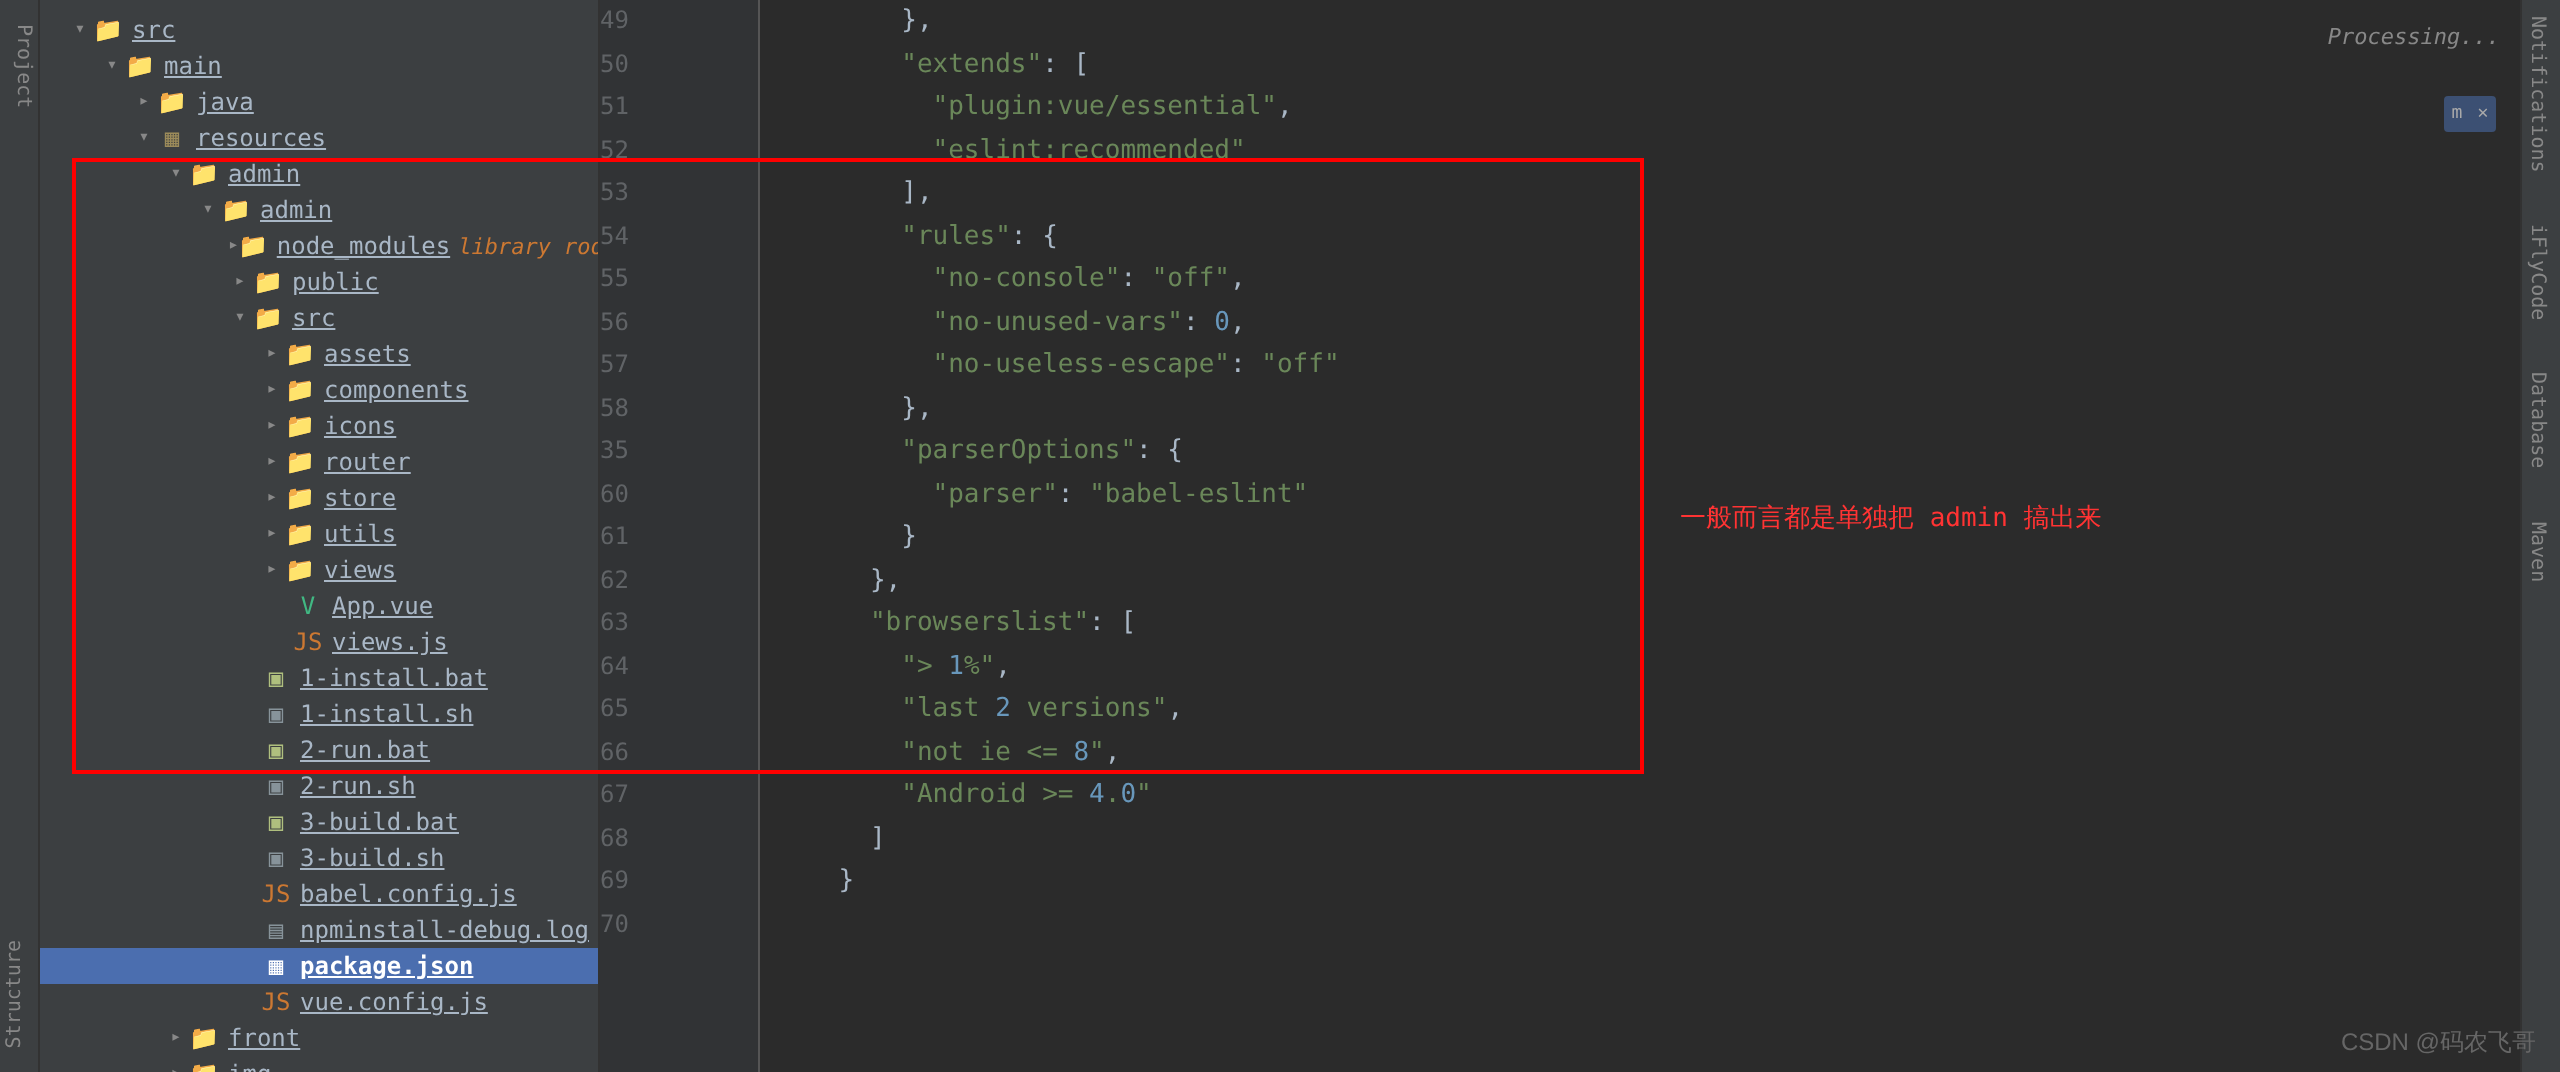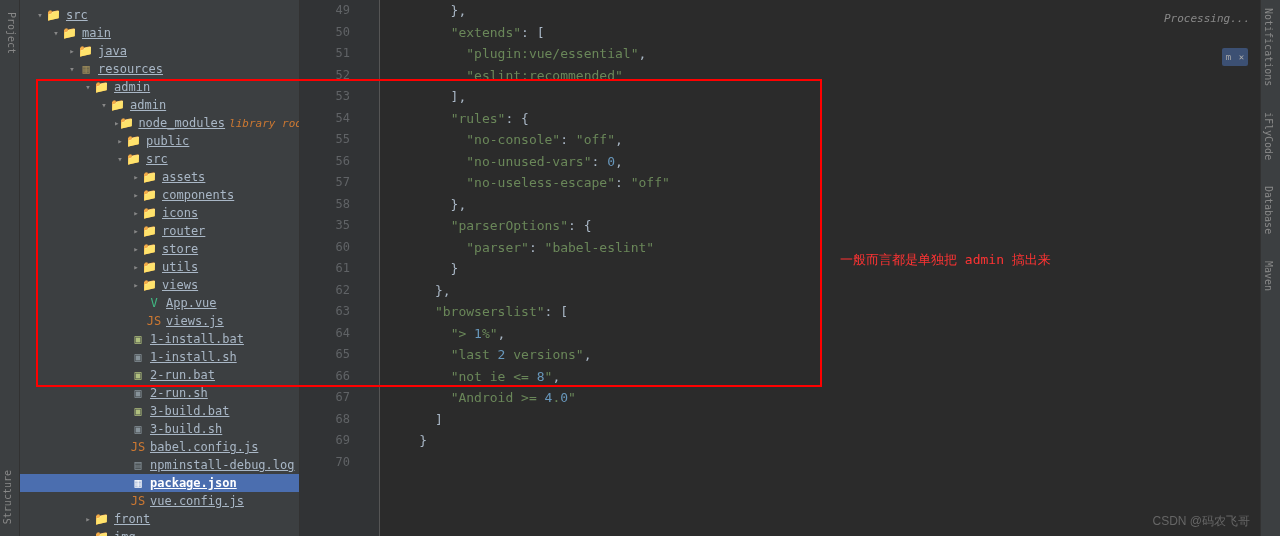--- a/index.html
+++ b/index.html
@@ -14,32 +14,32 @@
 .icon { width: 16px; height: 16px; display: inline-flex; align-items: center; justify-content: center; margin-right: 4px; font-size: 12px; }
 .folder-icon { color: #87939a; }
 .pkg-icon { color: #9c8b5a; }
 .file-icon { color: #87939a; }
 .vue-icon { color: #41b883; }
 .js-icon { color: #cc7832; }
 .bat-icon { color: #afbf7e; }
 .name { font-size: 12px; text-decoration: underline; }
 .lib-root { color: #cc7832; font-style: italic; margin-left: 4px; font-size: 11px; }
 .editor { flex: 1; background: #2b2b2b; display: flex; position: relative; }
-.gutter { width: 60px; background: #313335; text-align: right; padding-right: 10px; color: #606366; font-size: 12px; line-height: 21.5px; padding-top: 0px; }
+.gutter { width: 60px; background: #313335; padding-right: 10px; color: #606366; font-size: 12px; line-height: 21.5px; padding-top: 0px; }
 .fold-col { width: 20px; background: #313335; border-right: 1px solid #555; position: relative; }
 .code { flex: 1; padding-left: 8px; font-size: 13px; line-height: 21.5px; white-space: pre; }
 .code-line { height: 21.5px; }
 .str { color: #6a8759; }
 .num { color: #6897bb; }
 .red-box { position: absolute; border: 2px solid #ff0000; pointer-events: none; }
 .annotation { position: absolute; color: #ff3333; font-size: 13px; font-family: sans-serif; line-height: 1.5; }
 .right-tabs { width: 20px; background: #3c3f41; border-left: 1px solid #323232; }
 .right-tab { writing-mode: vertical-rl; font-size: 10px; color: #888; padding: 8px 2px; }
 .status-top { position: absolute; top: 12px; right: 30px; color: #888; font-size: 11px; font-style: italic; }
-.watermark { position: absolute; bottom: 6px; right: 30px; color: #666; font-size: 12px; font-family: sans-serif; }
+.watermark { position: absolute; bottom: 6px; right: 12px; color: #666; font-size: 12px; font-family: sans-serif; }
 .float-btn { position: absolute; top: 48px; right: 32px; width: 26px; height: 18px; background: #3c5073; border-radius: 2px; display:flex; align-items:center; justify-content:space-around; font-size:9px; color:#aaa; }
 </style>
 </head>
 <body>
 
 <div class="container">
   <div class="left-tabs">
     <div class="left-tab">Project</div>
     <div class="left-tab" style="transform:rotate(180deg)">Structure</div>
   </div>

